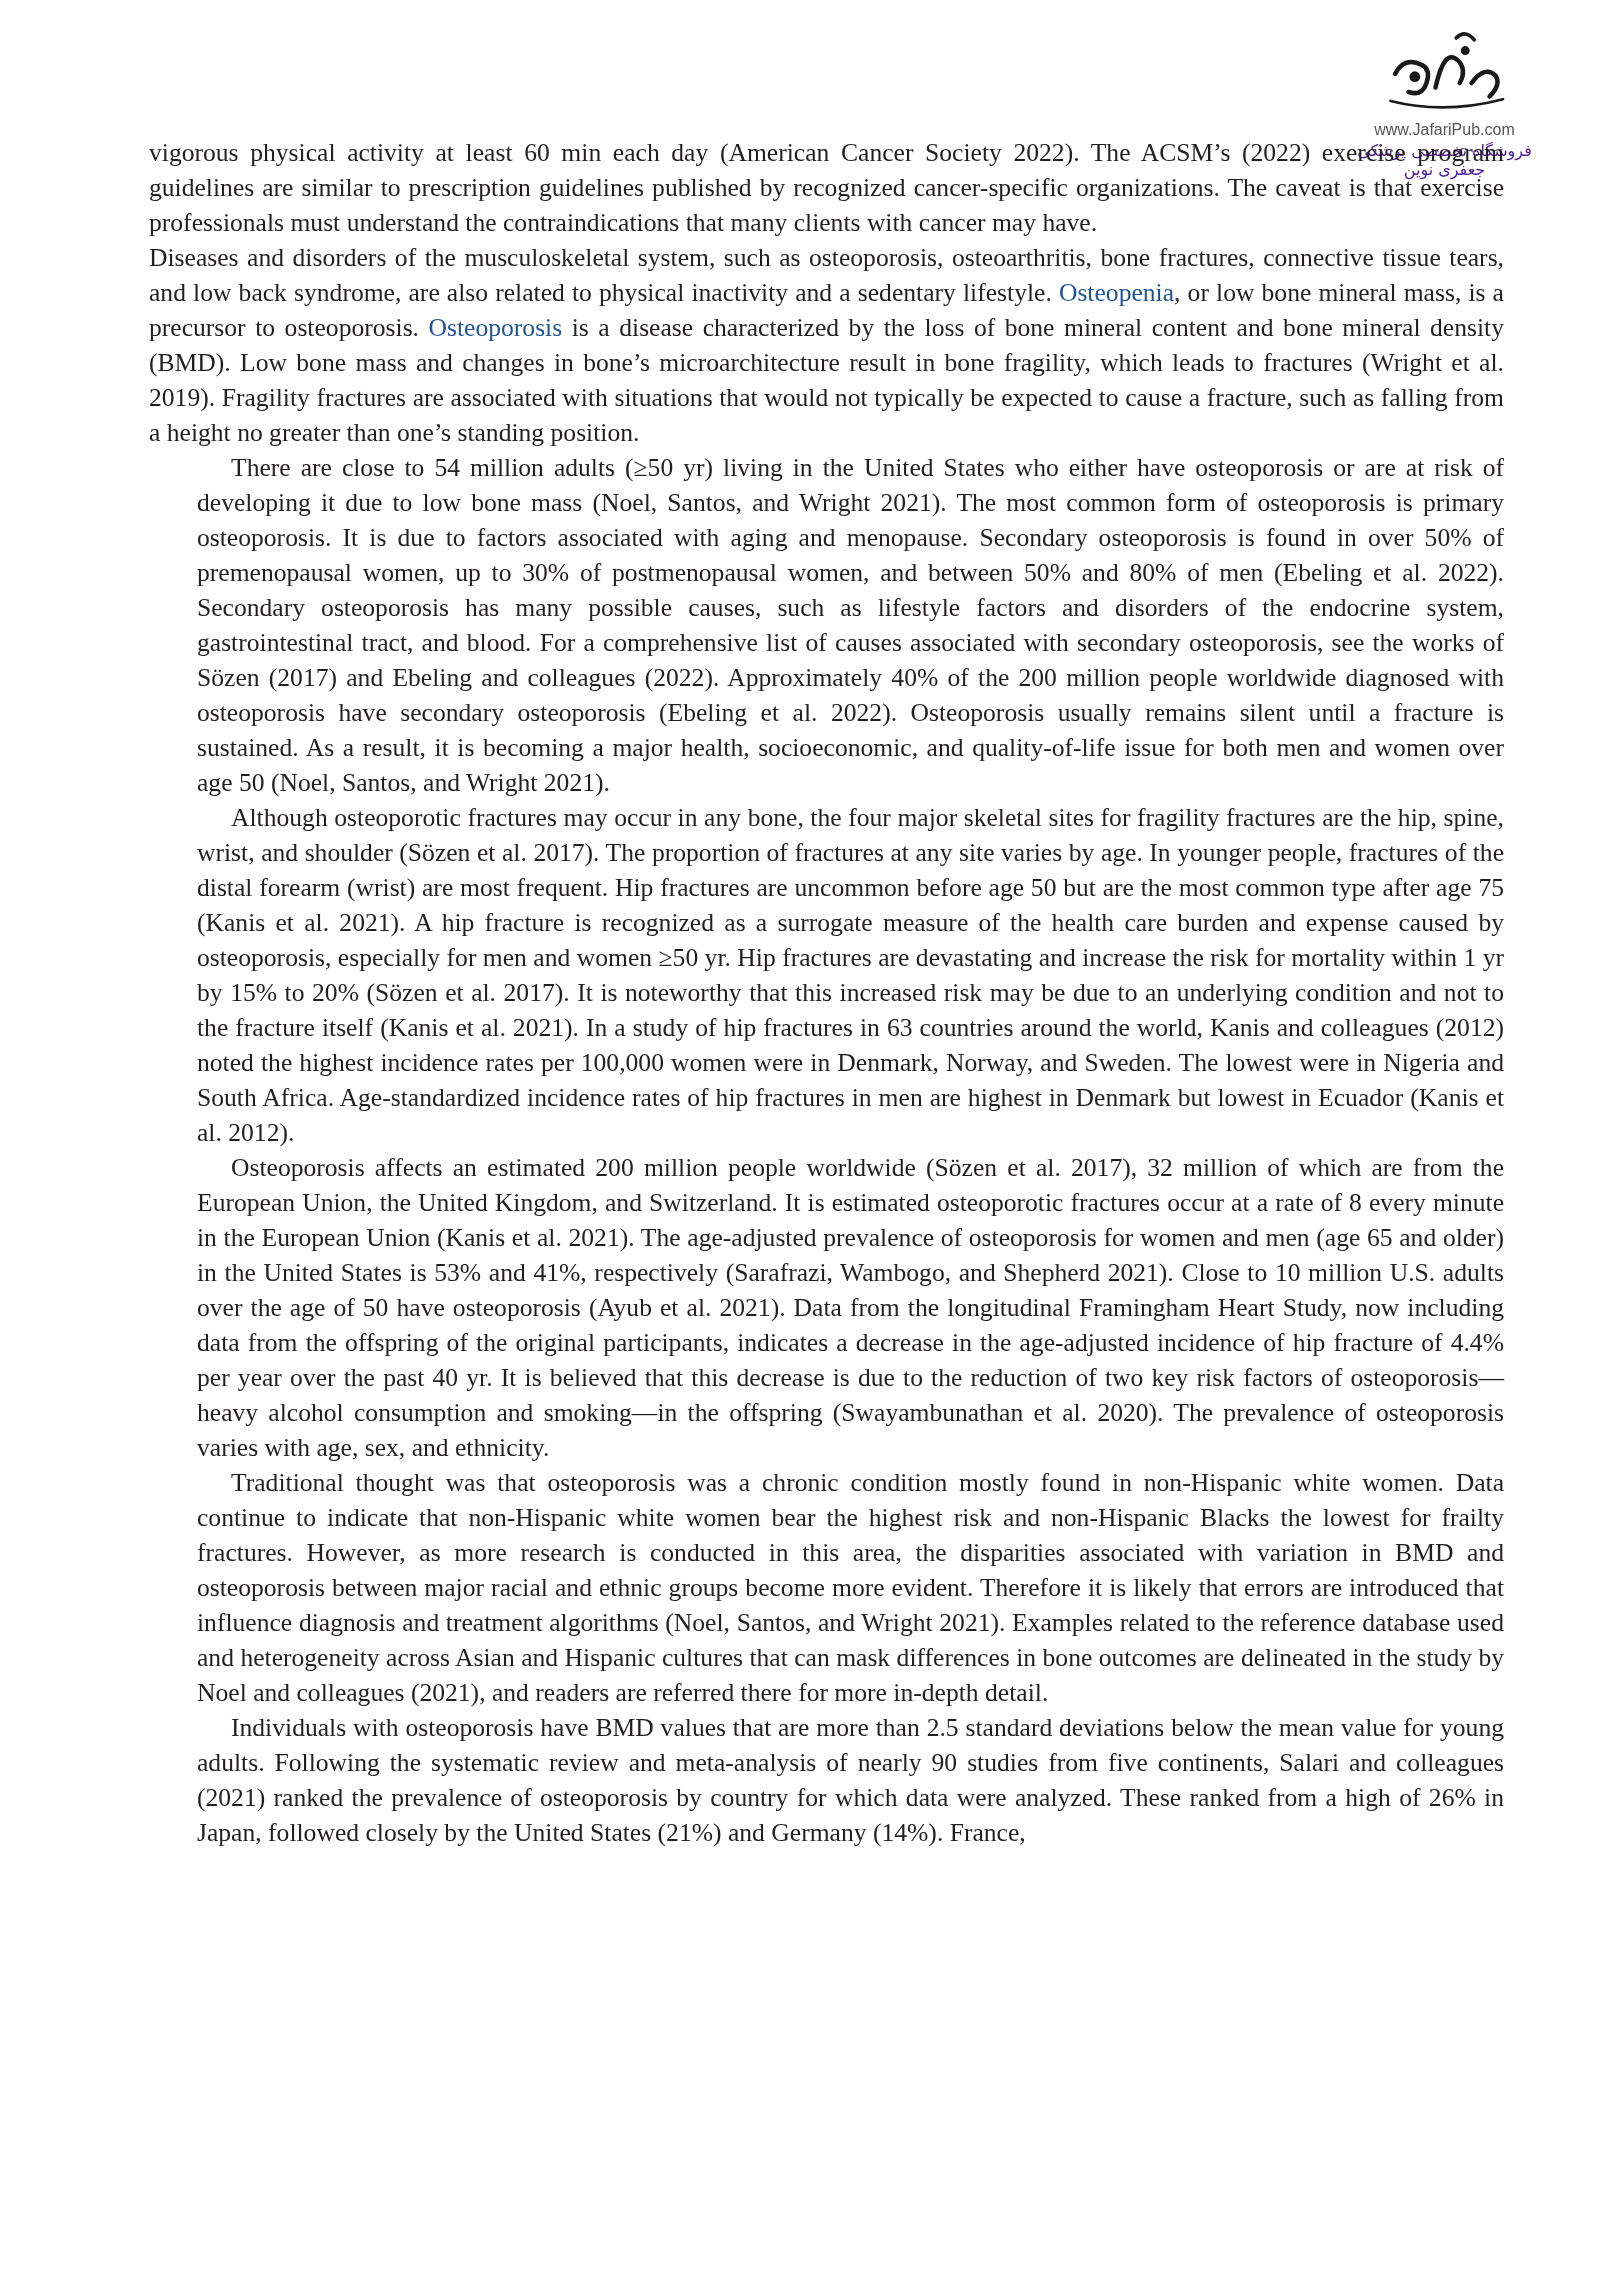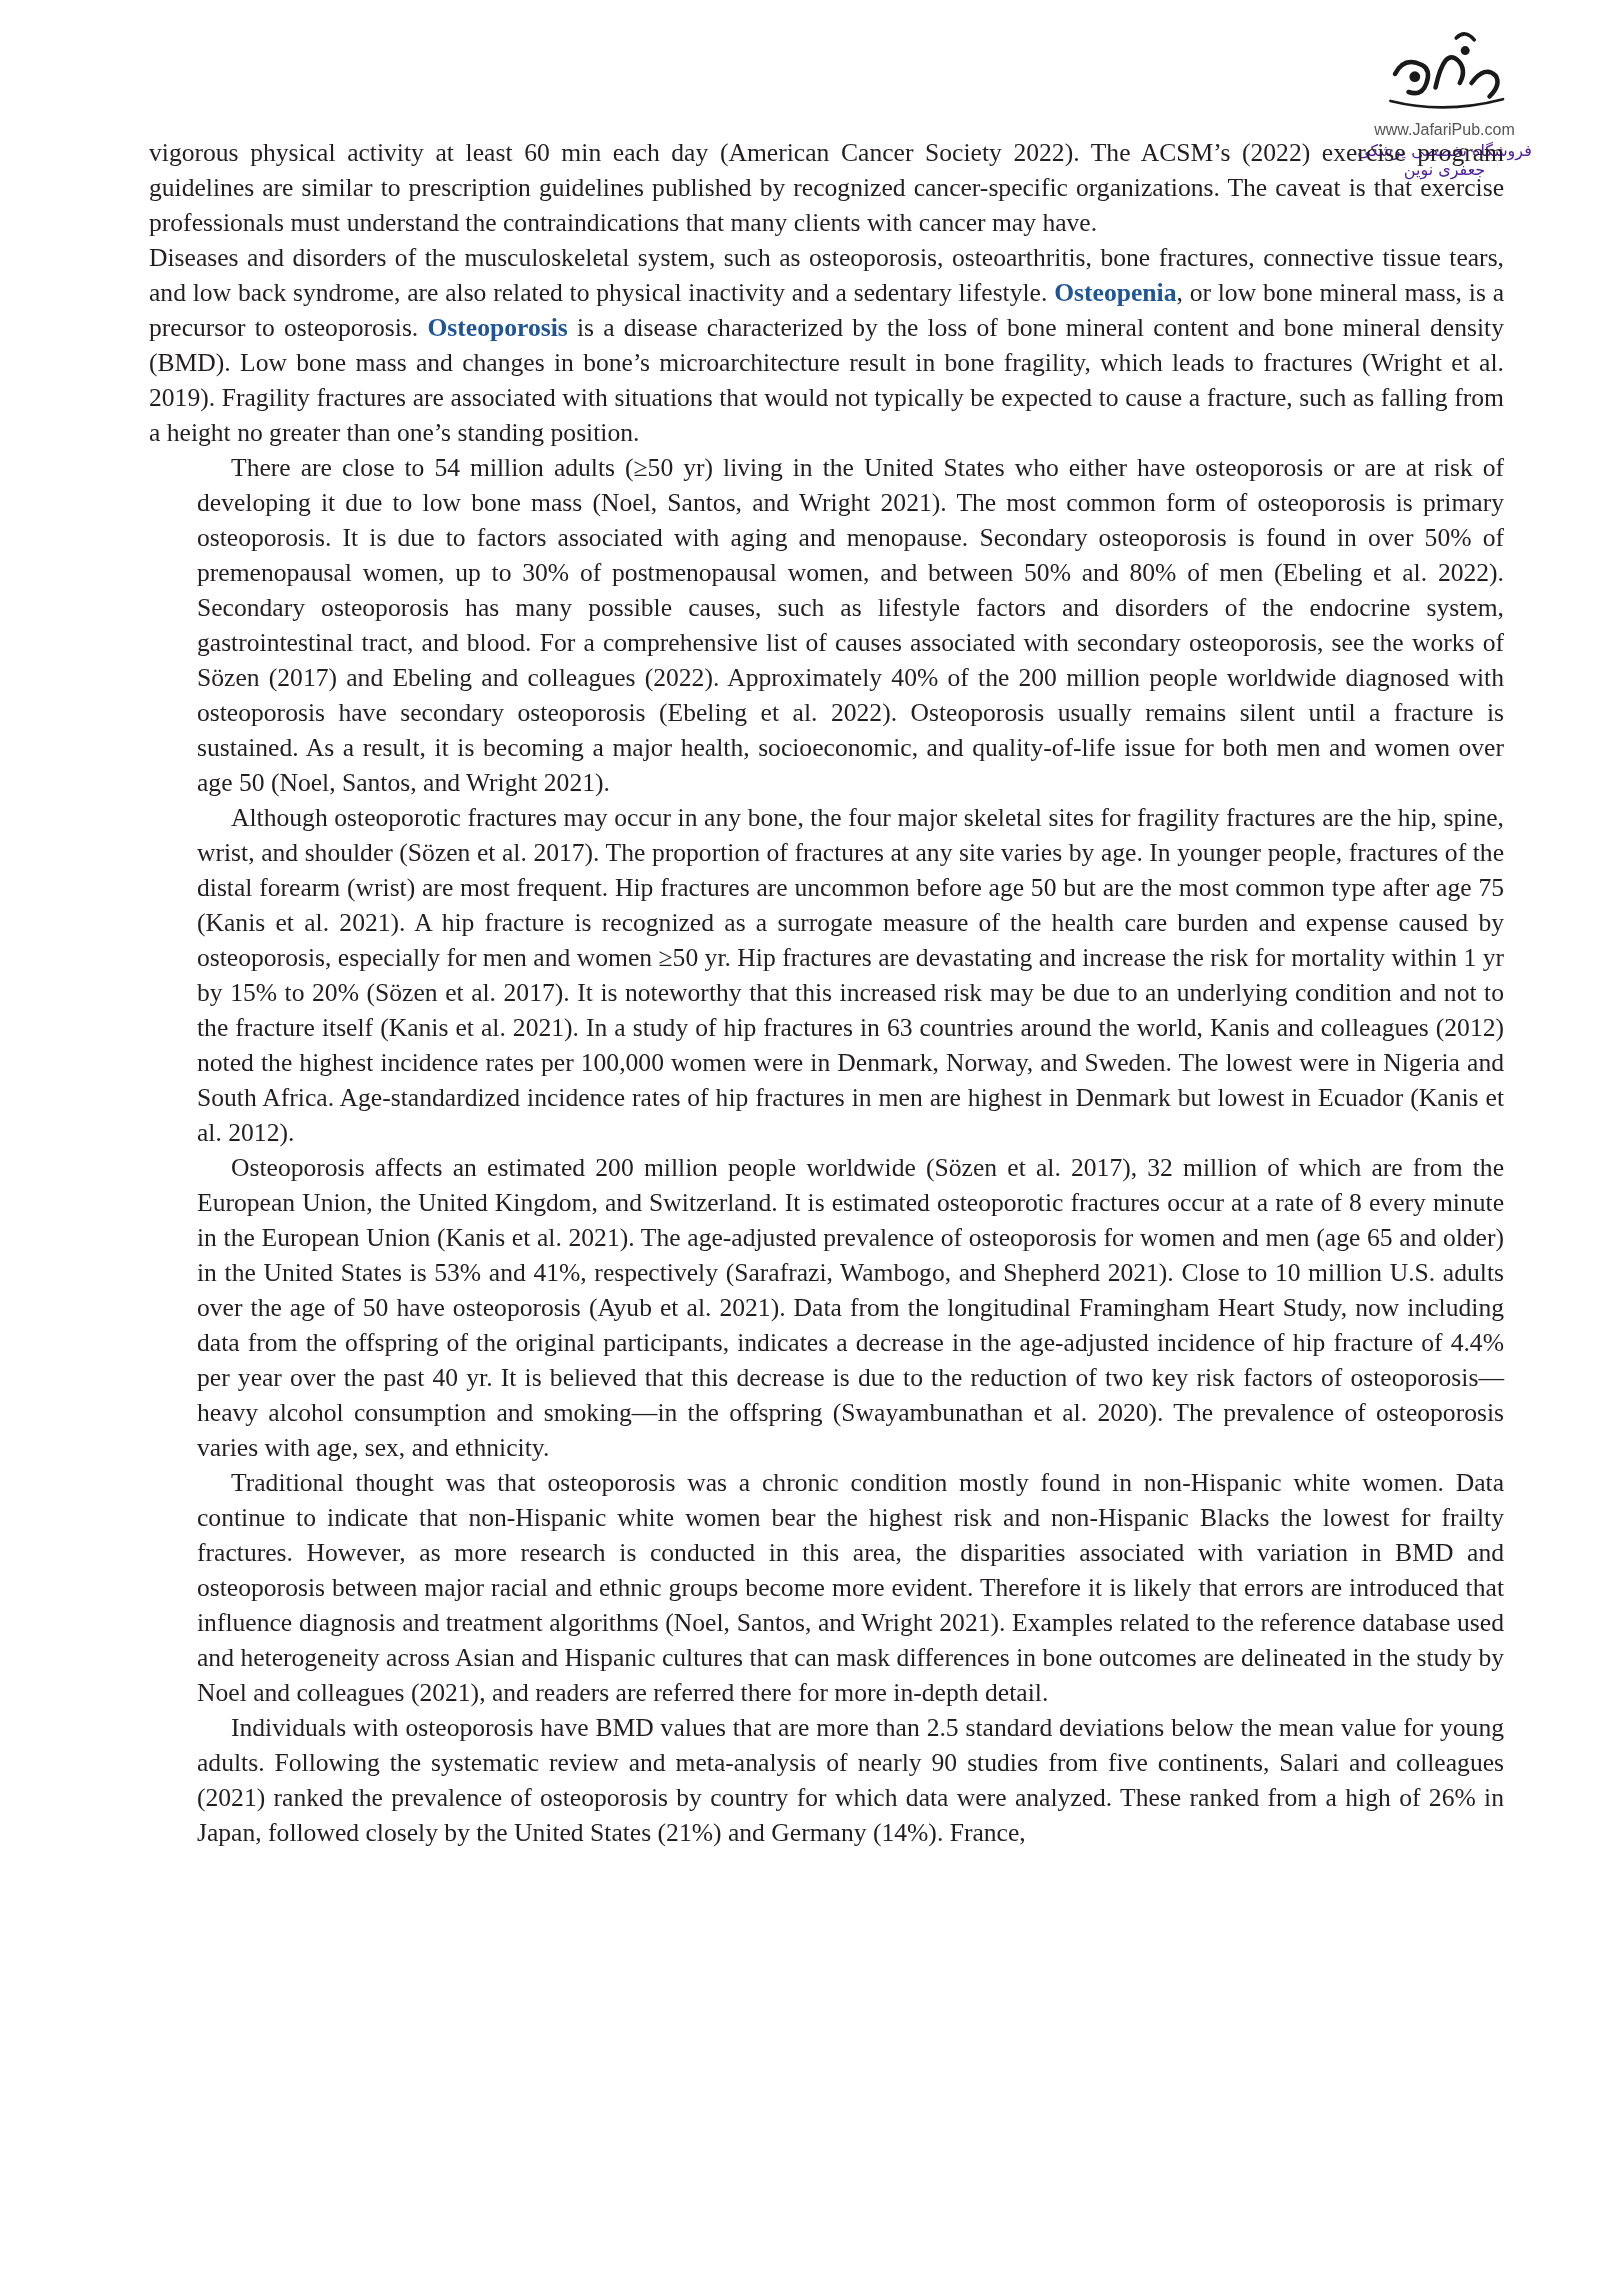--- a/index.html
+++ b/index.html
@@ -9,21 +9,21 @@
     font-family: "Liberation Serif", serif; font-size: 25.6px; line-height: 35px;
     color: #231f20; text-align: justify;
   }
   .page p { margin: 0; }
   .page p.indent { text-indent: 34px; margin-left: 48px; }
   .heading {
     font-family: "Liberation Sans", sans-serif; font-weight: bold;
     color: #1f5597; font-size: 39px; line-height: 47px;
     margin: 36px 0 18px 0; text-align: left; letter-spacing: 0.2px;
   }
-  .term { color: #1f5597; font-weight: bold; }
+  .term { color: #1f5597; font-weight: normal; }
   .logo {
     position: absolute; left: 1341px; top: 20px; width: 207px; height: 158px;
     text-align: center;
   }
   .logo svg { display: block; margin: 0 auto; }
   .logo-url {
     font-family: "Liberation Sans", sans-serif; font-size: 16px; color: #555;
     margin-top: 1.8px;
   }
   .logo-tag {

